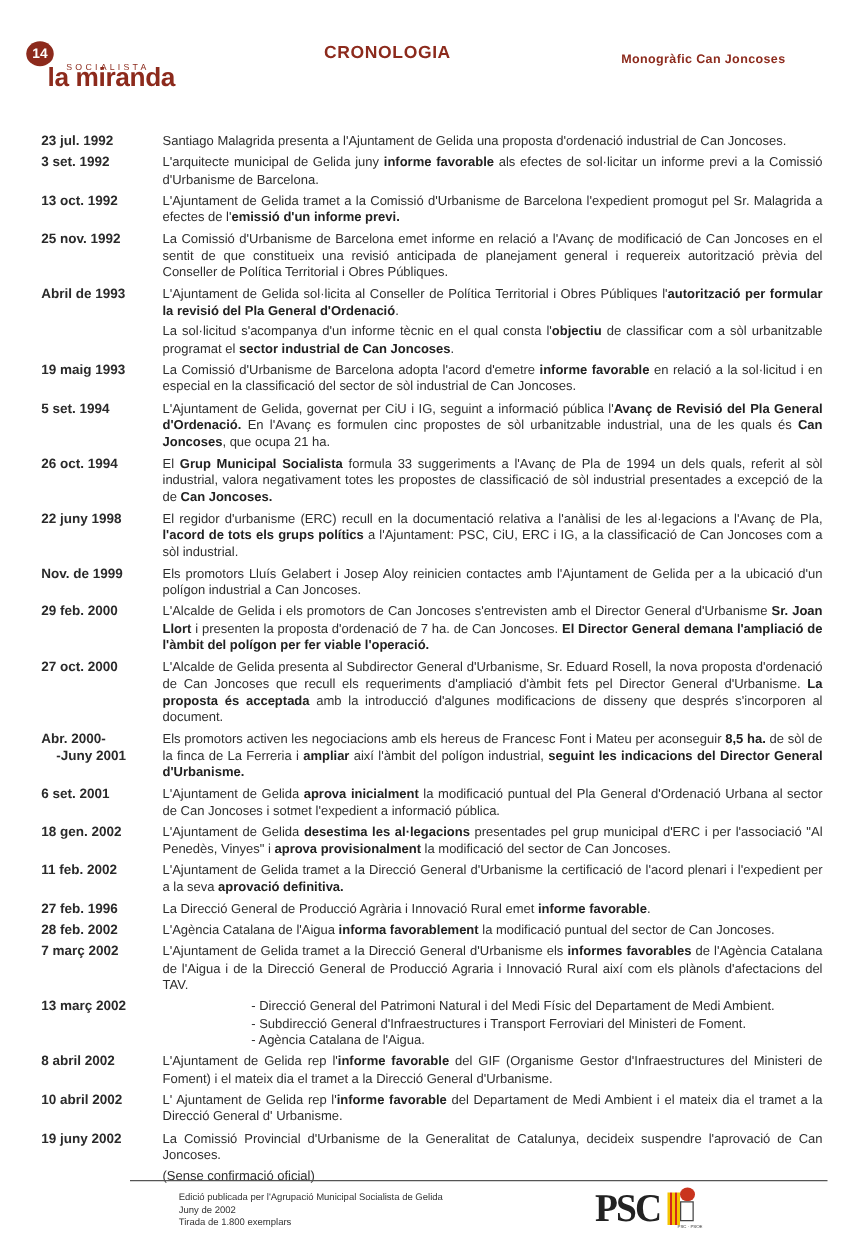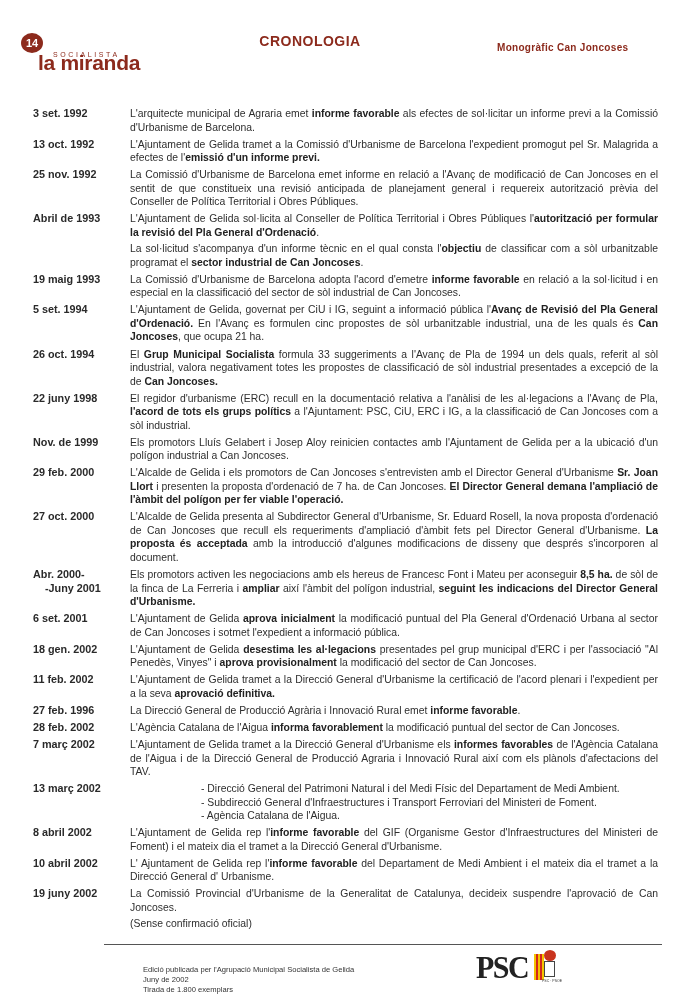--- a/index.html
+++ b/index.html
@@ -16,44 +16,50 @@
     .entry-date { width: 97px; flex: none; font-weight: bold; font-size: 10.8px; color: #2a2a2a; }
     .entry-date .line2 { display: block; padding-left: 12px; }
     .entry-body { flex: 1; text-align: justify; color: #2e2e2e; }
     .entry-body b { font-weight: bold; color: #222; }
     .entry-body p { margin: 0; }
     .entry-body p + p { margin-top: 3px; }
     .entry-body ul { list-style: none; margin: 0; padding: 0 0 0 71px; }
     .entry-body li::before { content: "- "; }
 
     .footer-rule { position: absolute; left: 104px; top: 944px; width: 558px; height: 1px; background: #555; }
-    .footer-text { position: absolute; left: 143px; top: 953px; font-family: "Liberation Sans", sans-serif; font-size: 7.6px; line-height: 10px; color: #333; margin-top: 12px; }
+    .footer-text { position: absolute; left: 143px; top: 953px; font-family: "Liberation Sans", sans-serif; font-size: 7.6px; line-height: 10px; color: #333; }
     .psc-logo { position: absolute; left: 476px; top: 950px; width: 90px; height: 36px; }
     .psc-letters { position: absolute; left: 0; top: 0; font-family: "Liberation Serif", serif; font-weight: bold; font-size: 30px; line-height: 34px; color: #222; letter-spacing: -1.5px; transform: scaleY(1.05); }
     .psc-flag { position: absolute; left: 58px; top: 4px; width: 10px; height: 26px; background: repeating-linear-gradient(90deg, #f4c400 0 2px, #d4281b 2px 4px); }
     .psc-rose { position: absolute; left: 68px; top: 0px; width: 12px; height: 11px; border-radius: 50%; background: #c9341e; }
     .psc-fist { position: absolute; left: 68px; top: 11px; width: 11px; height: 16px; border: 1px solid #444; background: #fff; box-sizing: border-box; }
     .psc-caption { position: absolute; left: 66px; top: 29px; font-family: "Liberation Sans", sans-serif; font-size: 3.5px; color: #333; white-space: nowrap; }
   </style>
 </head>
 <body>
 
 <div class="header">
   <div class="page-badge">14</div>
   <div class="logo-main">la miranda</div>
   <div class="logo-sub">SOCIALISTA</div>
   <div class="title">CRONOLOGIA</div>
   <div class="subtitle">Monogràfic Can Joncoses</div>
 </div>
 
 <div class="chronology" id="chronology">
     <div class="entry">
+      <div class="entry-date"><span>23  jul. 1992</span></div>
+      <div class="entry-body">
+        <p><span>Santiago Malagrida presenta a l'Ajuntament de Gelida una proposta d'ordenació industrial de Can Joncoses.</span></p>
+      </div>
+    </div>
+    <div class="entry">
       <div class="entry-date"><span>3 set. 1992</span></div>
       <div class="entry-body">
-        <p><span>L'arquitecte municipal de Agraria emet </span><b>informe favorable</b><span> als efectes de sol·licitar un informe previ  a la Comissió d'Urbanisme de Barcelona.</span></p>
+        <p><span>L'arquitecte municipal de Gelida juny </span><b>informe favorable</b><span> als efectes de sol·licitar un informe previ  a la Comissió d'Urbanisme de Barcelona.</span></p>
       </div>
     </div>
     <div class="entry">
       <div class="entry-date"><span>13 oct. 1992</span></div>
       <div class="entry-body">
         <p><span>L'Ajuntament de Gelida tramet a la Comissió d'Urbanisme de Barcelona l'expedient promogut pel Sr. Malagrida a efectes de l'</span><b>emissió d'un informe previ.</b></p>
       </div>
     </div>
     <div class="entry">
       <div class="entry-date"><span>25 nov. 1992</span></div>

